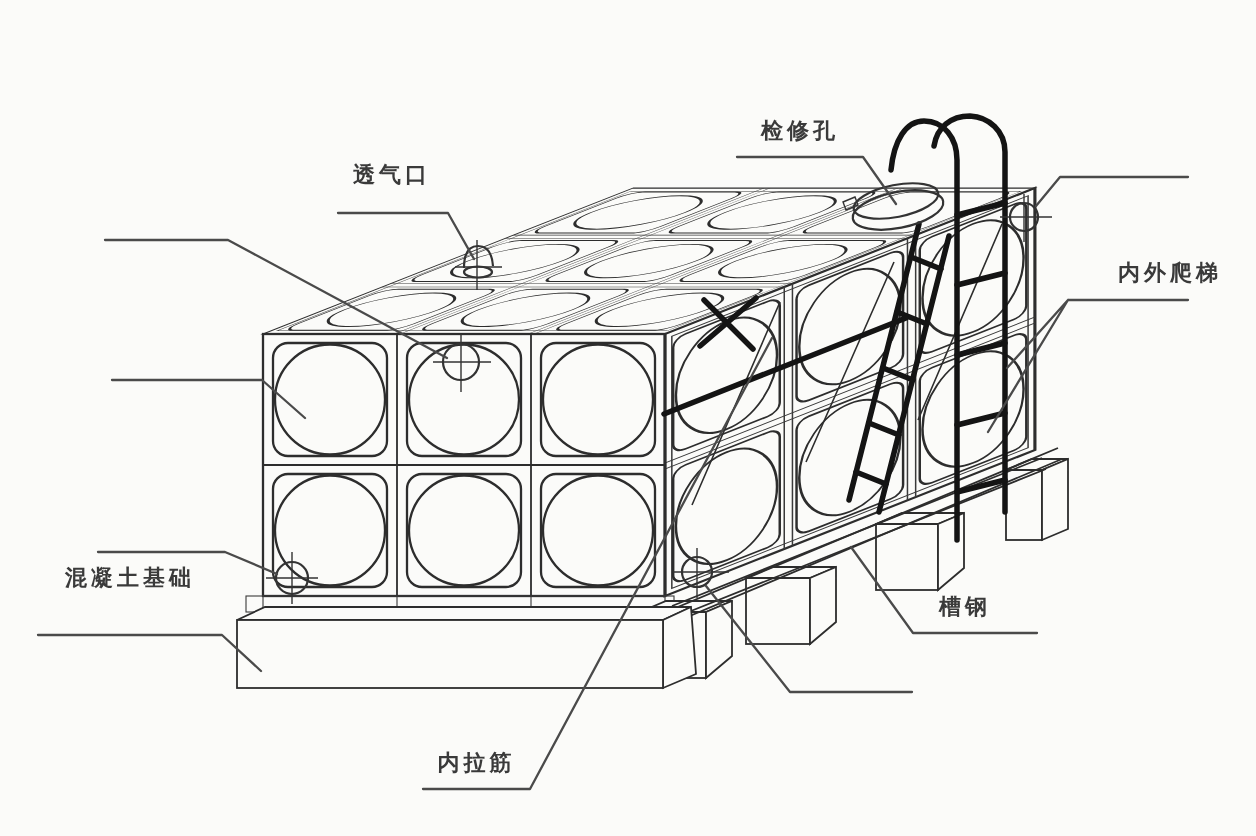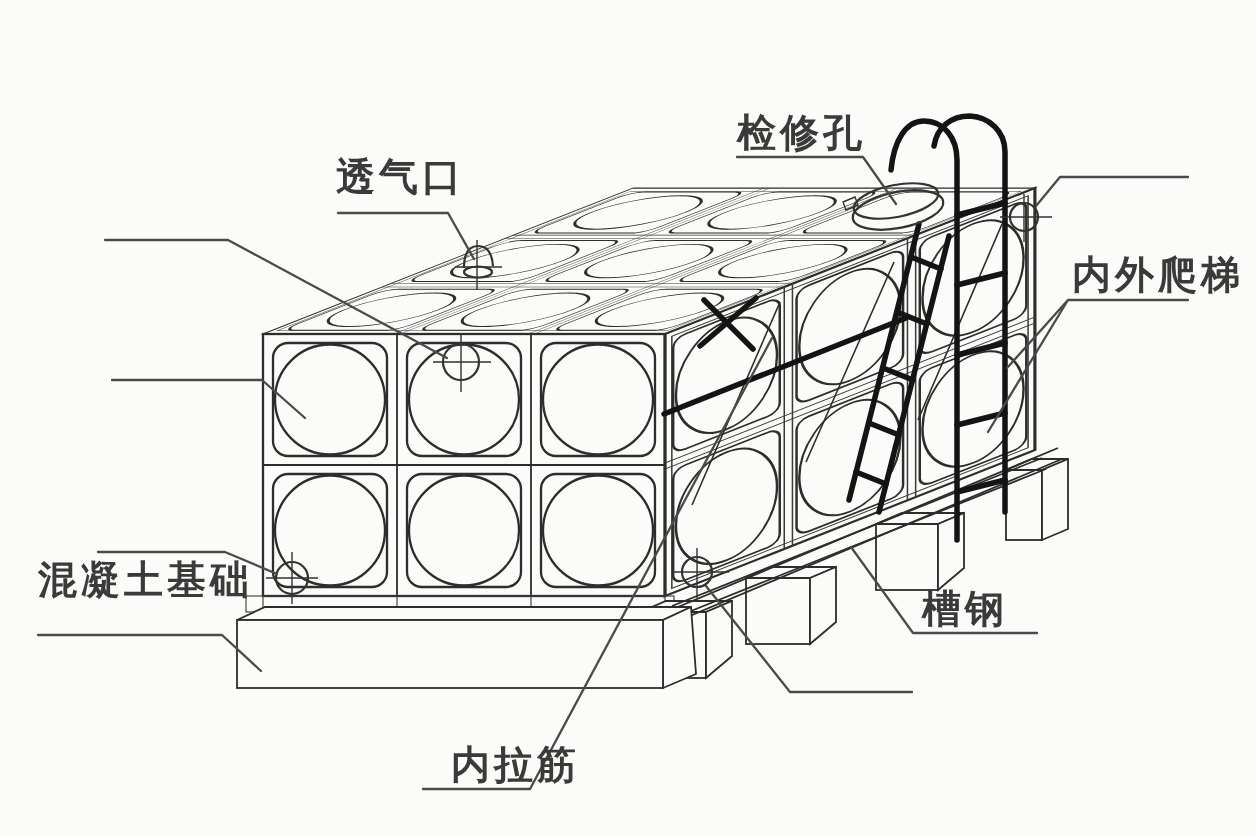--- a/index.html
+++ b/index.html
@@ -12,23 +12,24 @@
   .p2{fill:none;stroke:#2d2d2d;stroke-width:2.3;}
   .p1{fill:none;stroke:#2d2d2d;stroke-width:1.8;}
   .hair{fill:none;stroke:#3a3a3a;stroke-width:1.1;}
   .thin{fill:none;stroke:#2d2d2d;stroke-width:1.6;}
   .bold{fill:none;stroke:#141414;stroke-width:5.5;stroke-linecap:round;}
   .lead{fill:none;stroke:#4a4a4a;stroke-width:2.3;stroke-linecap:round;stroke-linejoin:round;}
   .sym{fill:none;stroke:#333;stroke-width:2.2;}
   .symthin{fill:none;stroke:#333;stroke-width:1.4;}
   .wf{fill:#fbfbf9;stroke:#2d2d2d;stroke-width:1.8;}
   .lbl{
-    position:absolute;color:#3a3a3a;font-size:39px;font-weight:600;
+    position:absolute;color:#3a3a3a;font-size:22px;font-weight:600;
     letter-spacing:4px;text-align:center;white-space:nowrap;line-height:36px;
     user-select:none;
+    font-family:Liberation Mono, monospace;
   }
 </style>
 </head>
 <body>
 
 <div id="stage">
 
   <svg width="1256" height="836" viewBox="0 0 1256 836">
     <defs>
       <g id="fp">
@@ -185,15 +186,15 @@
       <path class="lead" d="M912 692 H790 L706 586"></path>
       <path class="lead" d="M423 789 H530 L772 338"></path>
     </g>
   </svg>
 
   <div class="lbl" style="left:336px;top:159px;width:112px;">透气口</div>
   <div class="lbl" style="left:38px;top:562px;width:184px;">混凝土基础</div>
   <div class="lbl" style="left:737px;top:115px;width:126px;">检修孔</div>
   <div class="lbl" style="left:1072px;top:257px;width:150px;text-align:right;">内外爬梯</div>
   <div class="lbl" style="left:920px;top:591px;width:90px;">槽钢</div>
-  <div class="lbl" style="left:423px;top:747px;width:107px;margin-left:28px;">内拉筋</div>
+  <div class="lbl" style="left:423px;top:747px;width:107px;">内拉筋</div>
 
 </div>
 
 </body></html>

